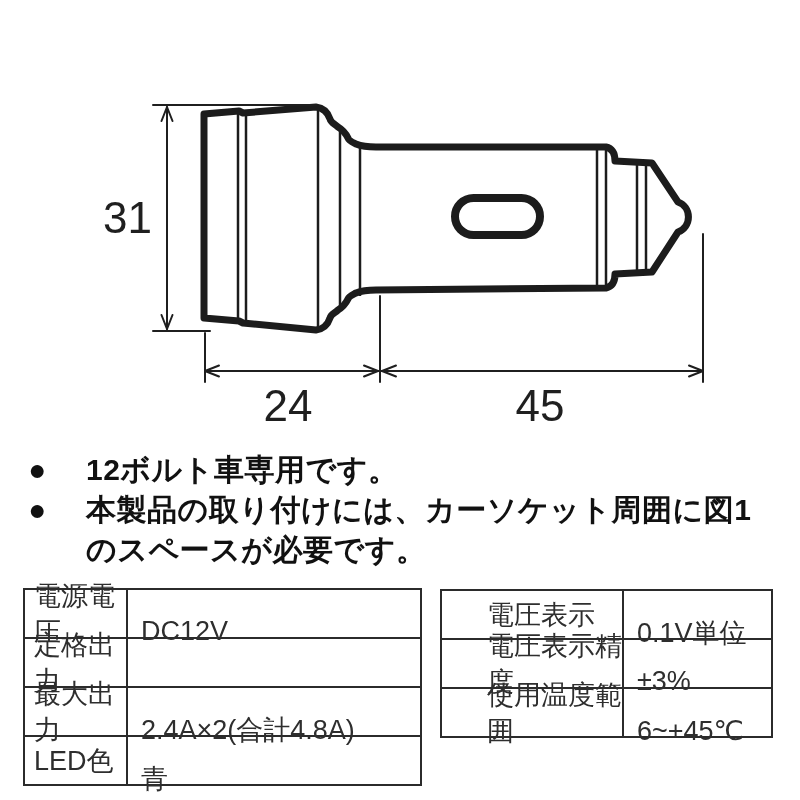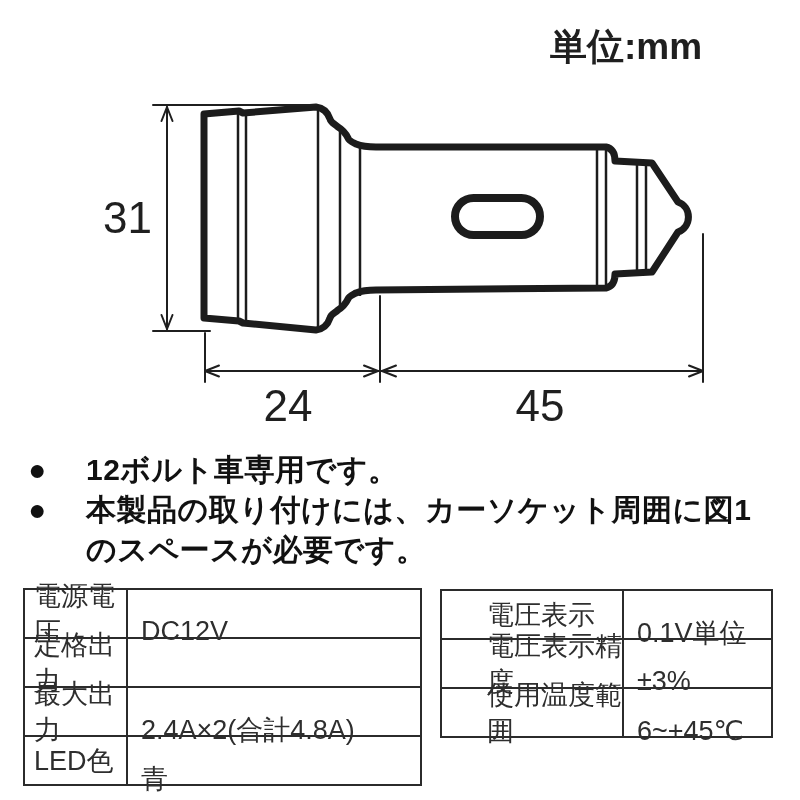--- a/index.html
+++ b/index.html
@@ -43,21 +43,20 @@
   #table-left { left:23px; top:588px; width:399px; }
   #table-left .spec-label { width:103px; }
   #table-right { left:440px; top:589px; width:333px; }
   #table-right .spec-label { width:182px;padding-left:45px; }
 </style>
 </head>
 <body>
 
 <div class="page">
 
-  <div class="unit-label">単位:mm</div>
 
   <svg class="diagram" width="800" height="450" viewBox="0 0 800 450">
 
     <g fill="#ffffff" stroke="#1c1c1c" stroke-width="7" stroke-linejoin="round" stroke-linecap="round">
       <path d="M 204,114 L 239,111 L 243,113 L 316,107
                C 324,108 328,113 330,119 C 331,123 335,124 338,127
                C 343,130 346,134 348,138 C 349,141 352,142 356,144
                C 361,146 366,147 376,147
                L 606,147 Q 615,149 615,161
                L 652,163 L 678,202

